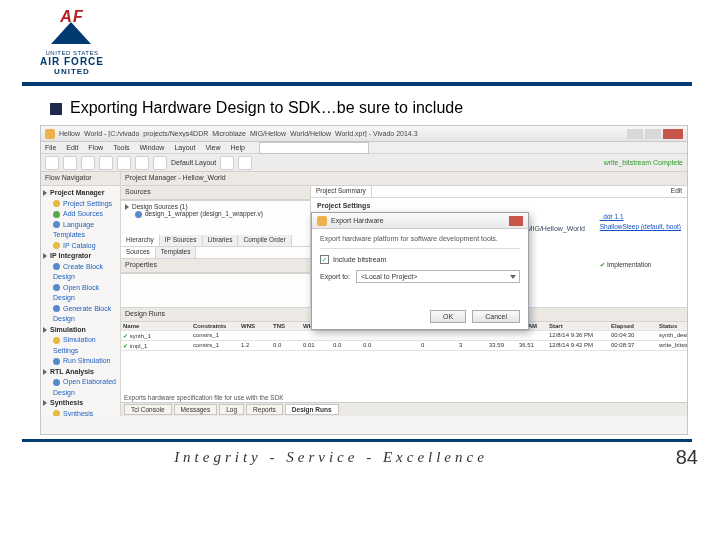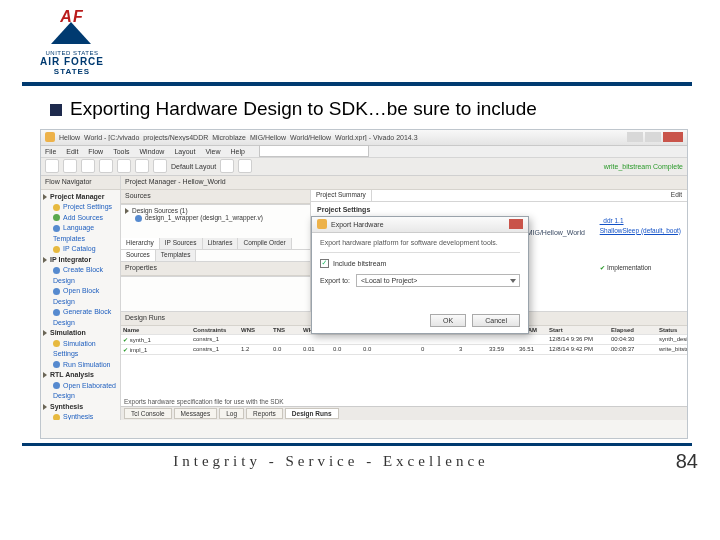--- a/index.html
+++ b/index.html
@@ -10,21 +10,21 @@
   .logo { width: 100px; display: flex; flex-direction: column; align-items: center; font-size: 8px; color: #003a70; }
   .logo .crest { width: 42px; height: 40px; position: relative; }
   .logo .wing { position:absolute; width:0;height:0;border-left:20px solid transparent;border-right:20px solid transparent;border-bottom:22px solid #003a70; top:14px; }
   .logo .letters { position:absolute; top:0; left:0; width:42px; text-align:center; font-size:16px; font-weight:bold; font-style:italic; letter-spacing:1px; color:#b91c1c; }
   .logo .l1 { font-size:6px; letter-spacing:0.5px; margin-top:2px; }
   .logo .l2 { font-size:10px; font-weight:bold; letter-spacing:1px; }
   .logo .l3 { font-size:8px; font-weight:bold; letter-spacing:1px; }
   .title { flex:1; text-align:right; font-size:30px; font-weight:bold; color:#000; padding-top:16px; }
   .hr { margin: 6px 28px 10px 22px; border-top:4px solid #003a70; }
   
-  .bullet-row { padding: 2px 40px 6px 50px; font-size:19px; line-height:1.2; }
+  .bullet-row { padding: 2px 40px 6px 50px; font-size:16px; line-height:1.2; }
   .bullet-sq { display:inline-block; width:12px; height:12px; background:#1e2a4d; margin-right:8px; vertical-align:middle; }
   .bullet-row .indent { margin-left:68px; display:block; }
   
   .shot { margin: 2px 32px 0 40px; height: 310px; border:1px solid #bfc6cd; position: relative; background:#f5f4f2; font-size:7px; color:#333; }
   .shot .titlebar { height:16px; background: linear-gradient(#f8f8f8,#e4e4e4); border-bottom:1px solid #c9c9c9; display:flex; align-items:center; padding:0 4px; }
   .wicon { width:10px; height:10px; margin-right:4px; background:#edb24a; border-radius:2px; }
   .wtext { flex:1; font-size:7px; color:#444; white-space:nowrap; overflow:hidden; }
   .wclose { width:20px; height:10px; background:#c9544a; margin-left:2px; }
   .wmin { width:16px; height:10px; background:#d8d8d8; margin-left:2px; }
   .menubar { height:12px; border-bottom:1px solid #d5d5d5; display:flex; align-items:center; padding:0 4px; gap:10px; font-size:7px; background:#efefef;}
@@ -75,36 +75,36 @@
   .modal .mbtns { display:flex; justify-content:flex-end; gap:6px; padding:4px 8px 6px; }
   .modal .btn { padding:2px 12px; border:1px solid #aaa; background:linear-gradient(#fafafa,#e5e5e5); font-size:7px; }
   
   .bottomtabs { position:absolute; left:0; right:0; bottom:0; height:14px; border-top:1px solid #ccc; background:#eceae7; display:flex; align-items:center; gap:2px; padding:0 3px; font-size:6.5px; }
   .bottomtabs .bt { padding:1px 6px; border:1px solid #cac6be; background:#f6f4ef; }
   .bottomtabs .bt.active { background:#fff; font-weight:bold; }
   .statusline { position:absolute; left:3px; bottom:15px; font-size:6.5px; color:#555; }
   
   .hr2 { margin: 4px 28px 4px 22px; border-top:3px solid #003a70; }
   .footer { display:flex; align-items:center; padding: 0 18px 0 0; }
-  .motto { flex:1; text-align:center; font-family: Georgia, 'Times New Roman', serif; font-size:15px; letter-spacing:4px; color:#333; }
+  .motto { flex:1; text-align:center; font-style:italic; font-family: Georgia, 'Times New Roman', serif; font-size:15px; letter-spacing:4px; color:#333; }
   .pagenum { font-size:20px; color:#333; width:40px; text-align:right; padding-right:4px; }
 </style>
 </head>
 <body>
 <div class="slide">
 
 <div class="slide-header">
   <div class="logo">
     <div class="crest">
       <div class="letters">AF</div>
       <div class="wing"></div>
     </div>
     <div class="l1">UNITED STATES</div>
     <div class="l2">AIR FORCE</div>
-    <div class="l3">STATES</div>
+    <div class="l3">UNITED</div>
   </div>
 </div>
 <div class="hr"></div>
 
 <div class="bullet-row">
   <span class="bullet-sq"></span><span>Exporting Hardware Design to SDK…be sure to include</span>
 </div>
 
 <div class="shot">
 

